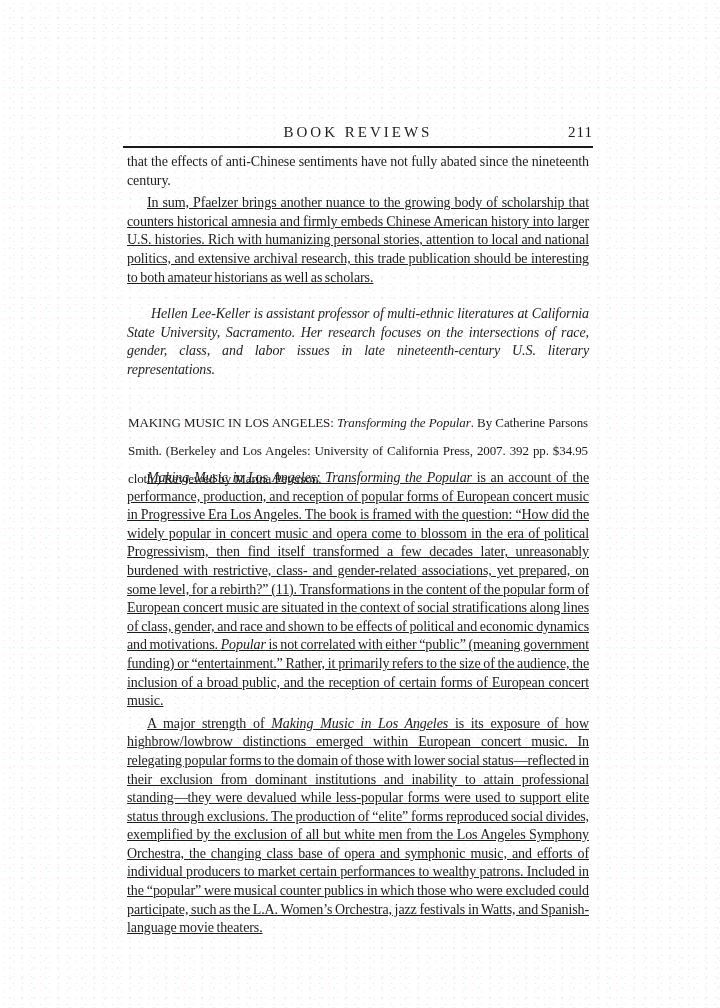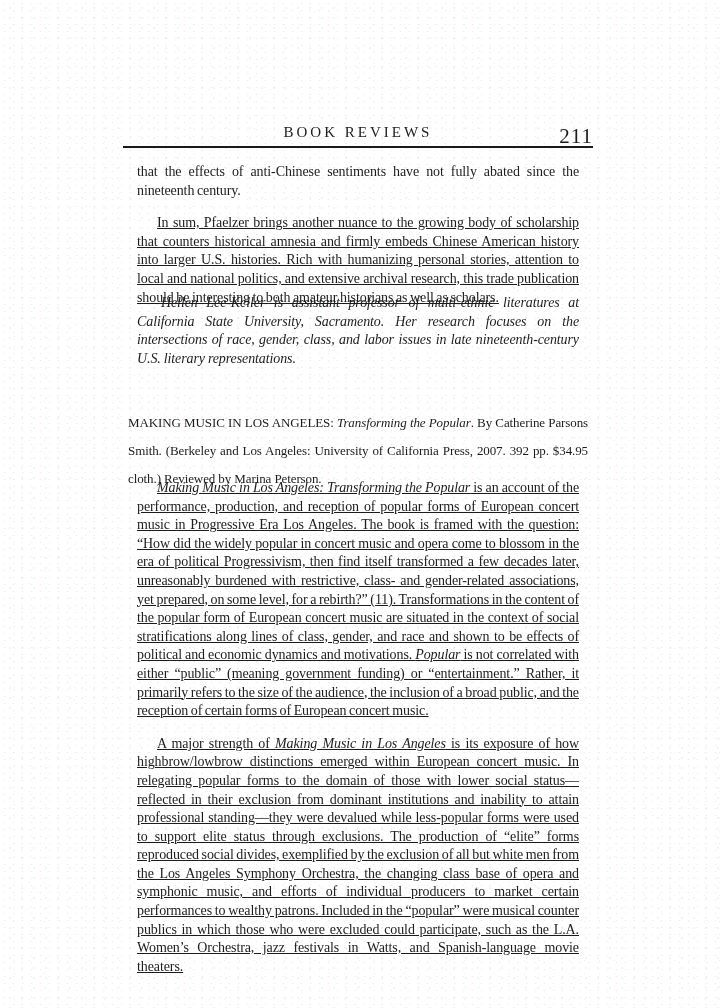--- a/index.html
+++ b/index.html
@@ -32,26 +32,26 @@
   .runhead .title {
     position: absolute;
     left: 0; right: 0; top: 1px;
     text-align: center;
     font-size: 15px;
     letter-spacing: 3px;
   }
   .runhead .pnum {
     position: absolute;
     right: 0; top: 1px;
-    font-size: 21px;
+    font-size: 15px;
     letter-spacing: 1px;
   }
   
   .bt {
-    margin: 14px;
+    margin: 4px;
     font-size: 14px;
     line-height: 18.6px;
     text-align: justify;
     letter-spacing: -0.1px;
     word-spacing: -0.8px;
   }
   .indent { text-indent: 20px; text-decoration: underline; }
   .bio {
     font-style: italic;
     text-indent: 24px;
@@ -59,21 +59,21 @@
   }
   .heading {
     margin: 5px;
     font-size: 13px;
     line-height: 28px;
     text-align: justify;
     letter-spacing: -0.1px;
   }
   .ital { font-style: italic; }
   .blk-continuation { top: 149px; }
-  .blk-bio { top: 280px; }
+  .blk-bio { top: 301px; }
   .blk-heading { top: 404px; }
   .blk-review { top: 465px; }
 </style>
 </head>
 <body>
 
 <div class="page">
 
   <div class="col runhead">
     <div class="title">BOOK REVIEWS</div>

